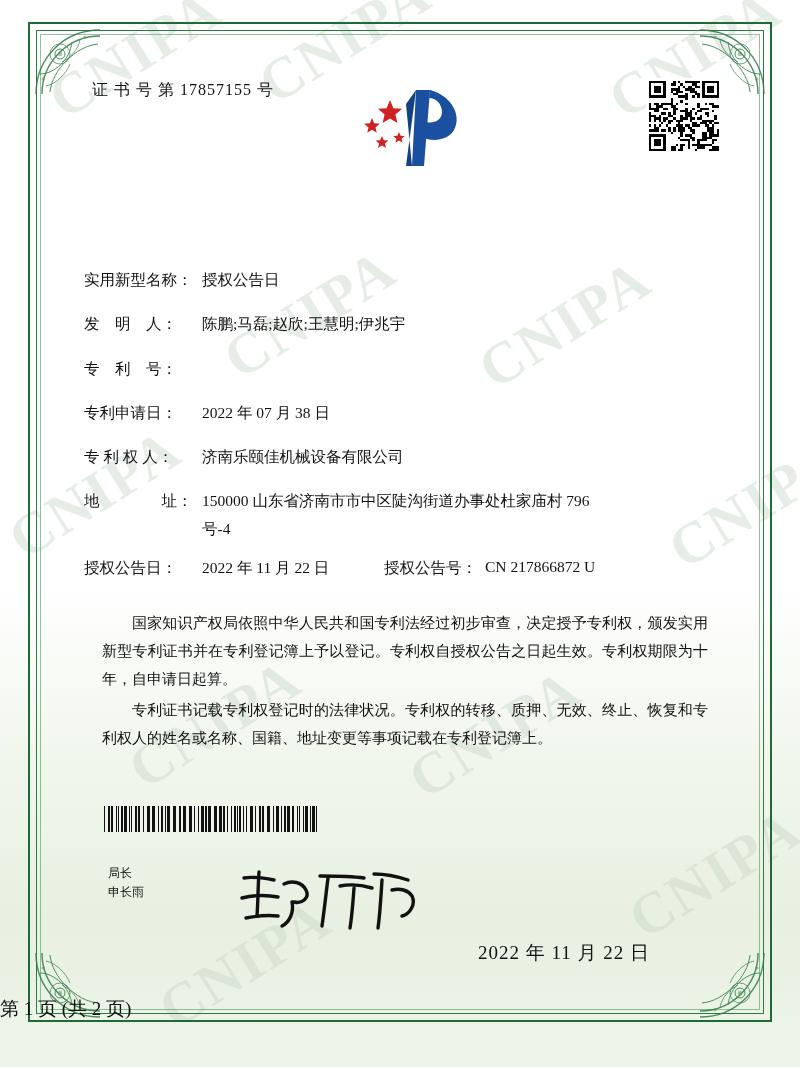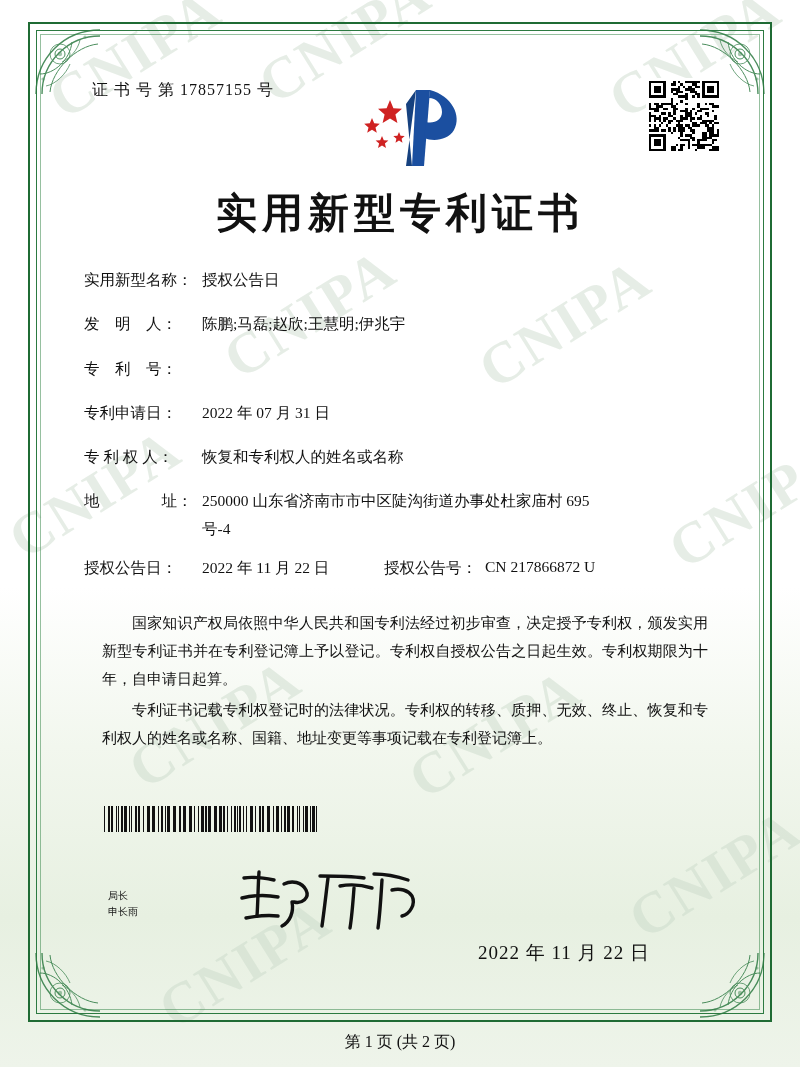--- a/index.html
+++ b/index.html
@@ -175,43 +175,43 @@
   .barcode .bar {
     position: absolute;
     top: 0;
     height: 26px;
     background: #111;
   }
 
   
   .sig-label {
     position: absolute;
-    left: 108px; top: 888px;
-    font-size: 10px;
+    left: 108px; top: 864px;
+    font-size: 12px;
     line-height: 1.6;
   }
   .sig-img {
     position: absolute;
     left: 232px; top: 864px;
     width: 190px; height: 74px;
   }
   .sig-date {
     position: absolute;
     right: 150px; top: 940px;
     font-size: 19px;
     letter-spacing: 1px;
   }
 
   
   .page-num {
     position: absolute;
-    left: 0; top: 1032px;
+    left: 0; top: 996px;
     width: 800px;
-    text-align: center;
-    font-size: 16px;
+    text-align: left;
+    font-size: 19px;
   }
   .footnote {
     position: absolute;
     left: 0; top: 1043px;
     width: 800px;
     text-align: center;
     font-size: 14.5px;
     color: #111;
   }
 </style>
@@ -707,51 +707,50 @@
 
       <g fill="#cf2222">
         <polygon points="40,18 43.4,26.2 52,26.8 45.4,32.6 47.4,41 40,36.4 32.6,41 34.6,32.6 28,26.8 36.6,26.2"></polygon>
         <polygon points="22,36 24.2,41.3 29.8,41.7 25.5,45.4 26.8,50.8 22,47.8 17.2,50.8 18.5,45.4 14.2,41.7 19.8,41.3"></polygon>
         <polygon points="32,54 33.8,58.3 38.4,58.6 34.9,61.6 36,66 32,63.6 28,66 29.1,61.6 25.6,58.6 30.2,58.3"></polygon>
         <polygon points="49,50 50.6,53.8 54.7,54.1 51.6,56.8 52.5,60.8 49,58.6 45.5,60.8 46.4,56.8 43.3,54.1 47.4,53.8"></polygon>
       </g>
     </svg>
   </div>
 
-  <div class="title">实用新型专利证书</div>
 
   <div class="fields">
 
     <div class="row">
       <div class="lbl">实用新型名称：</div>
       <div class="val">授权公告日</div>
     </div>
 
     <div class="row">
       <div class="lbl">发　明　人：</div>
       <div class="val">陈鹏;马磊;赵欣;王慧明;伊兆宇</div>
     </div>
 
     <div class="row">
       <div class="lbl">专　利　号：</div>
     </div>
 
     <div class="row">
       <div class="lbl">专利申请日：</div>
-      <div class="val">2022 年 07 月 31 日</div>
+      <div class="val">2022 年 07 月 38 日</div>
     </div>
 
     <div class="row">
       <div class="lbl">专 利 权 人：</div>
-      <div class="val">恢复和专利权人的姓名或名称</div>
+      <div class="val">济南乐颐佳机械设备有限公司</div>
     </div>
 
     <div class="row" style="margin-bottom:6px;">
       <div class="lbl">地　　　　址：</div>
-      <div class="val">250000  山东省济南市市中区陡沟街道办事处杜家庙村 695</div>
+      <div class="val">150000  山东省济南市市中区陡沟街道办事处杜家庙村 796</div>
     </div>
     <div class="addr-second" style="margin-bottom:18px;font-size:15.5px;">号-4</div>
 
     <div class="pubrow">
       <div class="g1">
         <div class="lbl">授权公告日：</div>
         <div class="val">2022 年 11 月 22 日</div>
       </div>
       <div class="g2">
         <div class="lbl2">授权公告号：</div>

